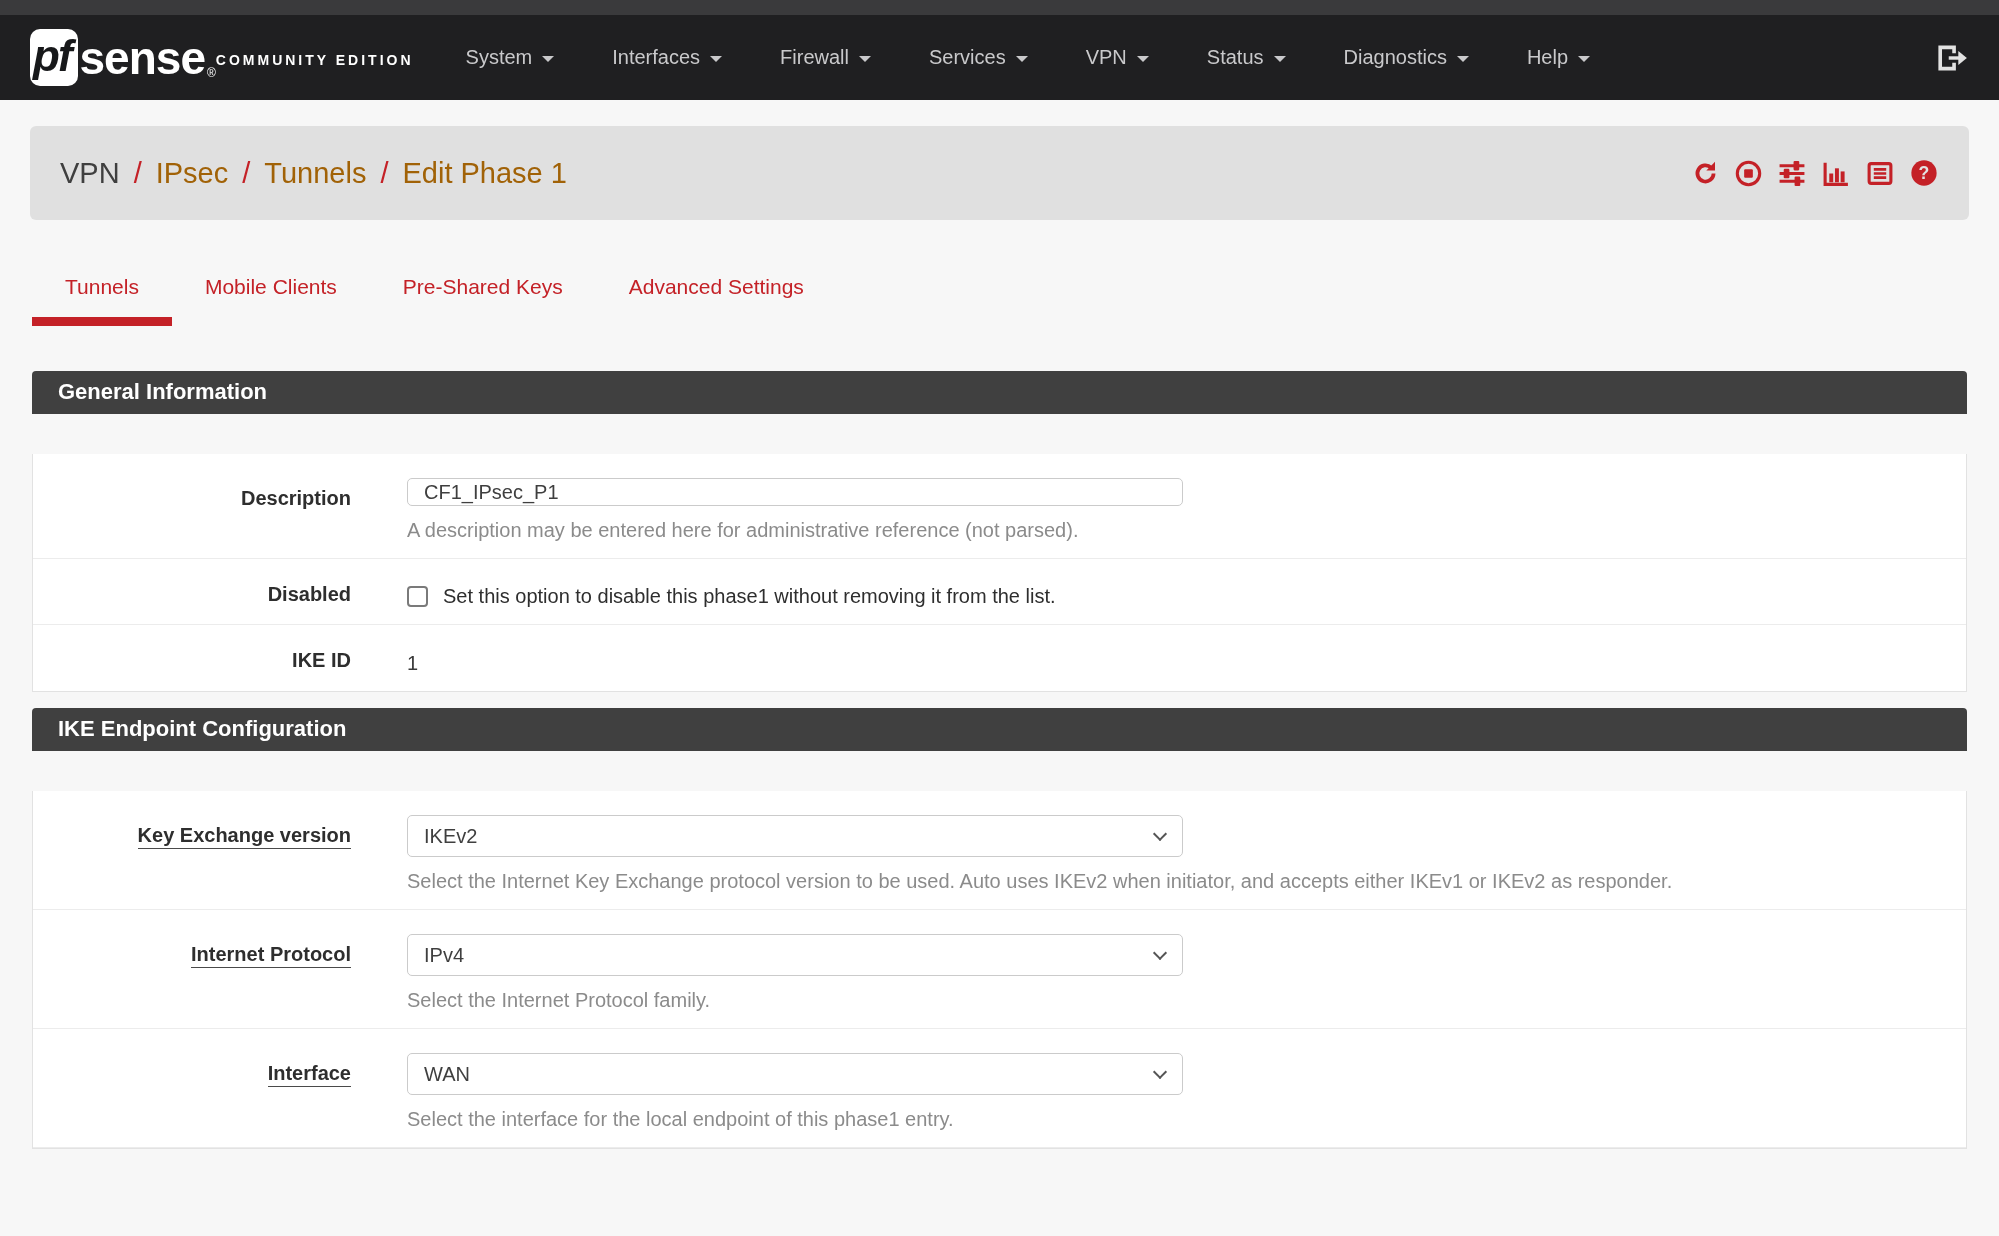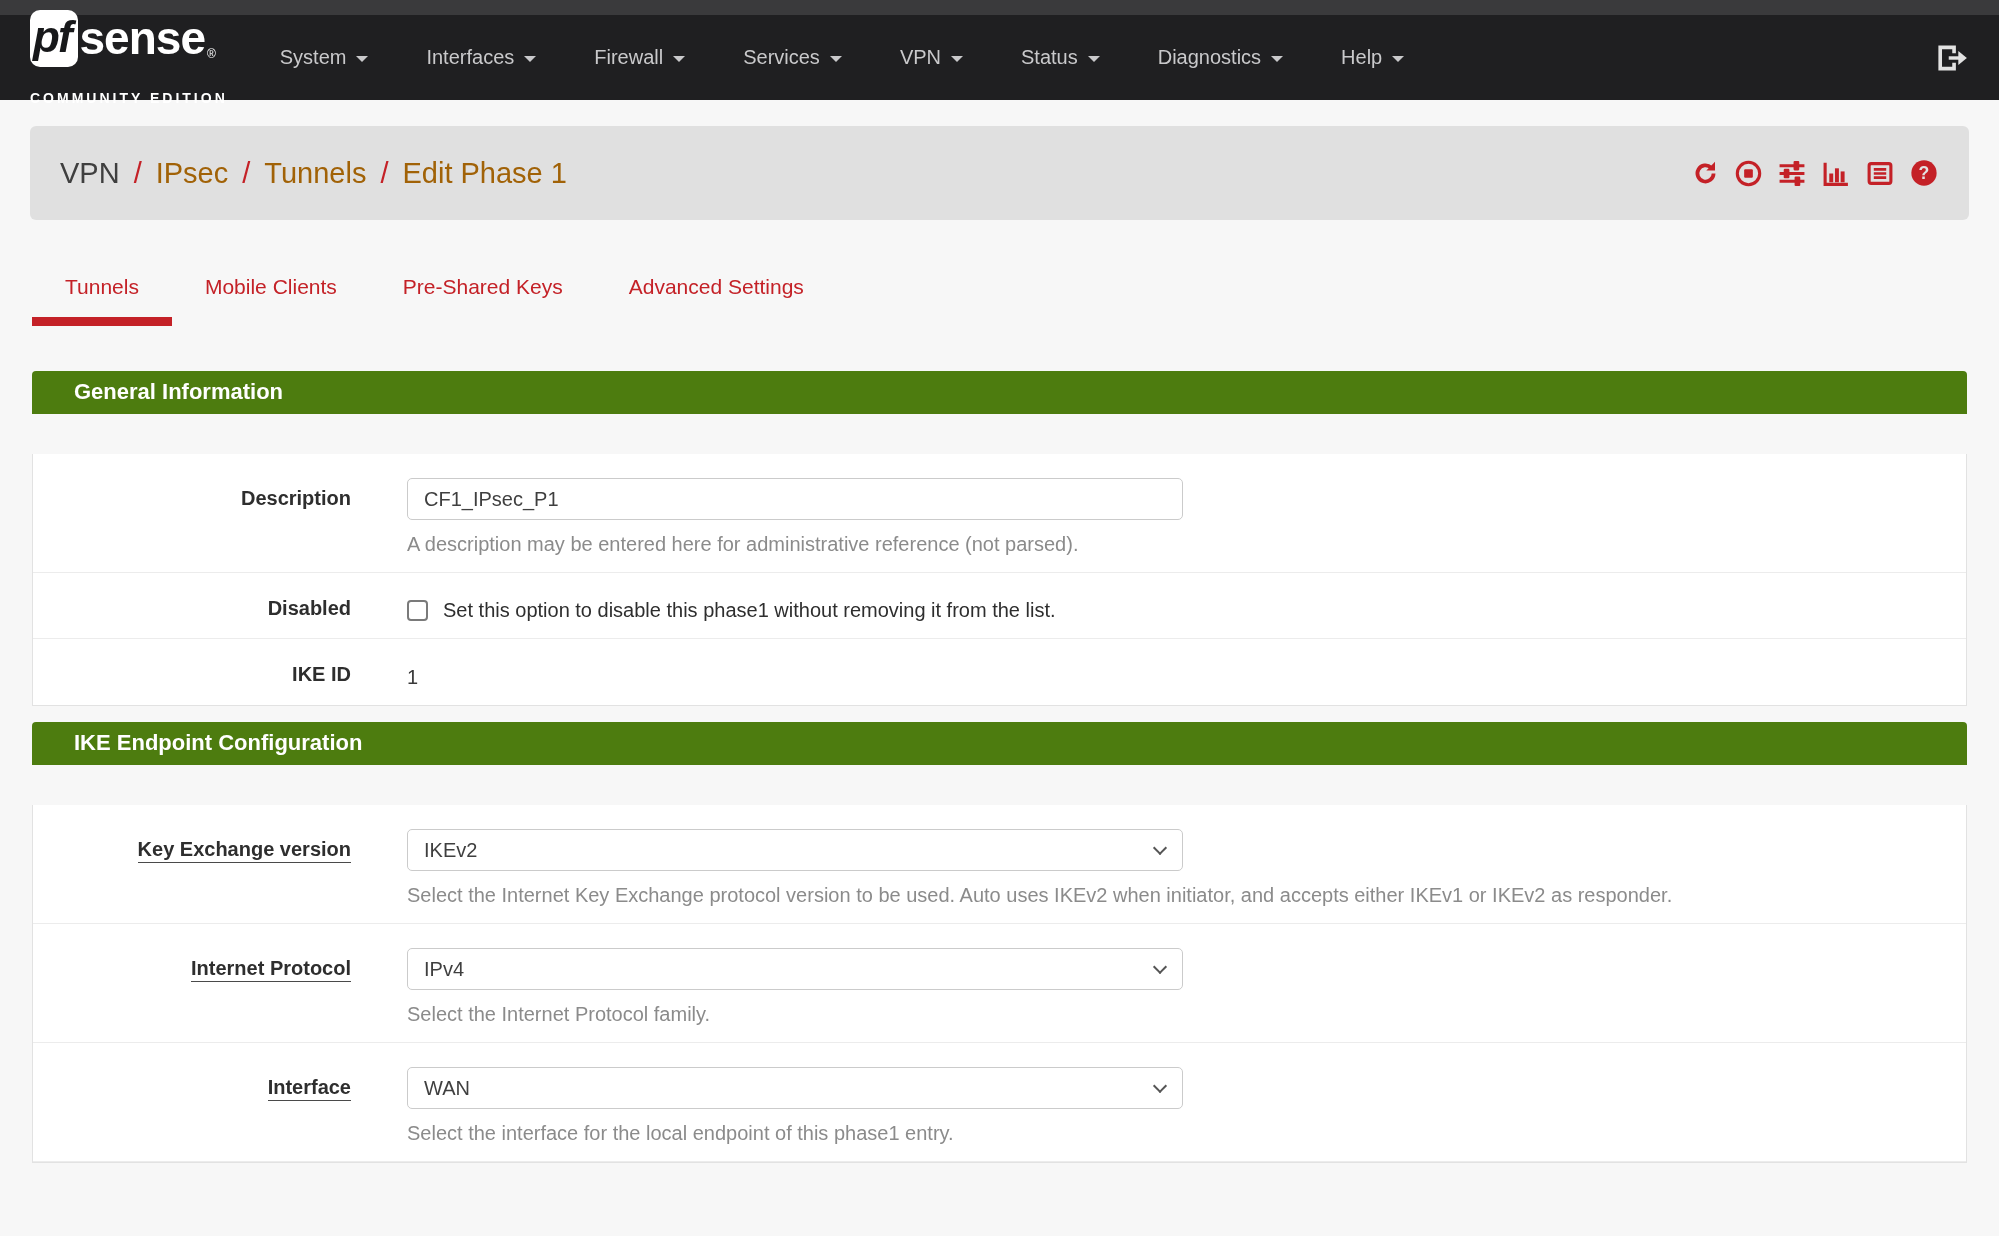--- a/index.html
+++ b/index.html
@@ -3,21 +3,21 @@
 <meta charset="utf-8">
 <style>
   * { margin:0; padding:0; box-sizing:border-box; }
   html,body { width:1999px; height:1236px; overflow:hidden; }
   body { font-family:"Liberation Sans","DejaVu Sans",sans-serif; background:#f7f7f7; }
 
   
   .navbar { height:100px; background:#1f1f21; }
   .navbar-strip { height:15px; background:#3a3a3c; }
   .navbar-main { height:85px; display:flex; align-items:center; padding:0 30px; }
-  .logo { display:flex; flex-direction:column; justify-content:center; }
+  .logo { display:flex; flex-direction:row; justify-content:center; }
   .logo-row { display:flex; align-items:center; }
   .pf-box { background:#ffffff; color:#17181a; font-style:italic; font-weight:bold;
             font-size:44px; line-height:1; border-radius:10px; padding:5px 7px 8px 3px; letter-spacing:-2px; }
   .sense { color:#ffffff; font-weight:bold; font-size:46px; letter-spacing:-1px; margin-left:2px; }
   .reg { color:#ffffff; font-size:12px; align-self:flex-end; margin:0 0 6px 2px; }
   .edition { color:#ffffff; font-size:14px; font-weight:bold; letter-spacing:3px; margin-top:23px; }
   .menu { display:flex; margin-left:52px; gap:58px; align-items:center; }
   .menu-item { color:#c9c9cb; font-size:20px; display:flex; align-items:center; gap:10px; cursor:pointer; white-space:nowrap; }
   .caret { width:0; height:0; border-left:6px solid transparent; border-right:6px solid transparent;
            border-top:6px solid #c9c9cb; margin-top:3px; }
@@ -34,30 +34,30 @@
   .bc-icons svg { display:block; cursor:pointer; }
 
   
   .tabs { margin:55px 32px 45px; display:flex; }
   .tab { font-size:21px; color:#c42127; padding:0 33px 18px; cursor:pointer; white-space:nowrap; }
   .tab.active { border-bottom:9px solid #c42127; }
 
   
   .content { margin:0 32px; }
   .panel { margin-bottom:16px; }
-  .panel-header { background:#4d7c0f; color:#ffffff; font-weight:bold; font-size:22px;
-                  padding:8px 42px 9px; border-radius:4px 4px 0 0; }
+  .panel-header { background:#404040; color:#ffffff; font-weight:bold; font-size:22px;
+                  padding:8px 26px 9px; border-radius:4px 4px 0 0; }
   .panel-body { background:#ffffff; border:1px solid #e2e2e2; border-top:none;margin-top:40px; }
   .frow { display:flex; border-bottom:1px solid #ececec; padding:24px 30px 16px 0; }
   .frow.no-border { border-bottom:none; }
   .flabel { width:318px; flex:none; text-align:right; font-size:20px; font-weight:bold; color:#2e2e2e; padding-top:9px; }
   .flabel.top { padding-top:0; }
   .flabel .u { border-bottom:1px solid #4a4a4a; padding-bottom:2px; }
   .fcontrol { margin-left:56px; flex:1; }
-  .text-input { width:776px; height:42px; border:1px solid #cbcbcb; border-radius:5px;
+  .text-input { width:776px; height:28px; border:1px solid #cbcbcb; border-radius:5px;
                 font-size:20px; color:#3f3f3f; padding:0 16px; background:#fff;
                 font-family:"Liberation Sans","DejaVu Sans",sans-serif; }
   .select-wrap { position:relative; width:776px; }
   .select-wrap select { width:776px; height:42px; border:1px solid #cbcbcb; border-radius:5px;
                         font-size:20px; color:#3f3f3f; padding:0 16px; background:#fff;
                         appearance:none; -webkit-appearance:none; -moz-appearance:none;
                         font-family:"Liberation Sans","DejaVu Sans",sans-serif; }
   .sel-chevron { position:absolute; right:18px; top:14px; width:10px; height:10px;
                  border-right:2px solid #555; border-bottom:2px solid #555;
                  transform:rotate(45deg); pointer-events:none; }

